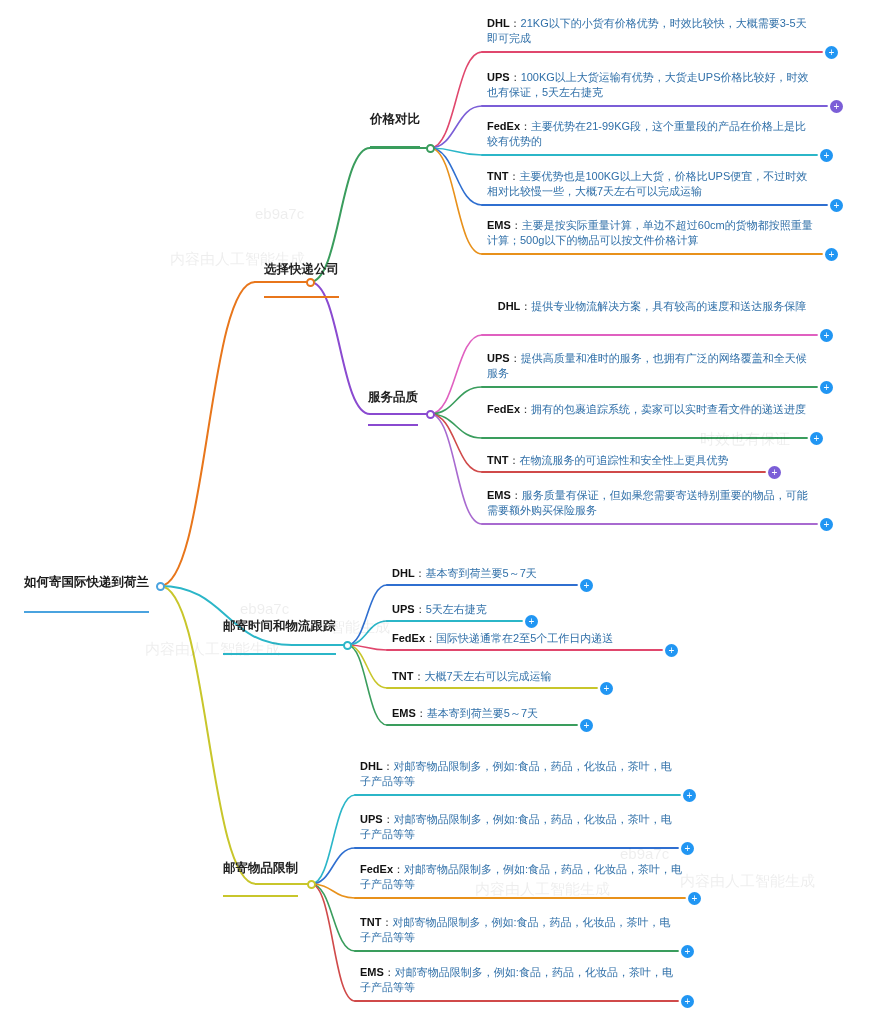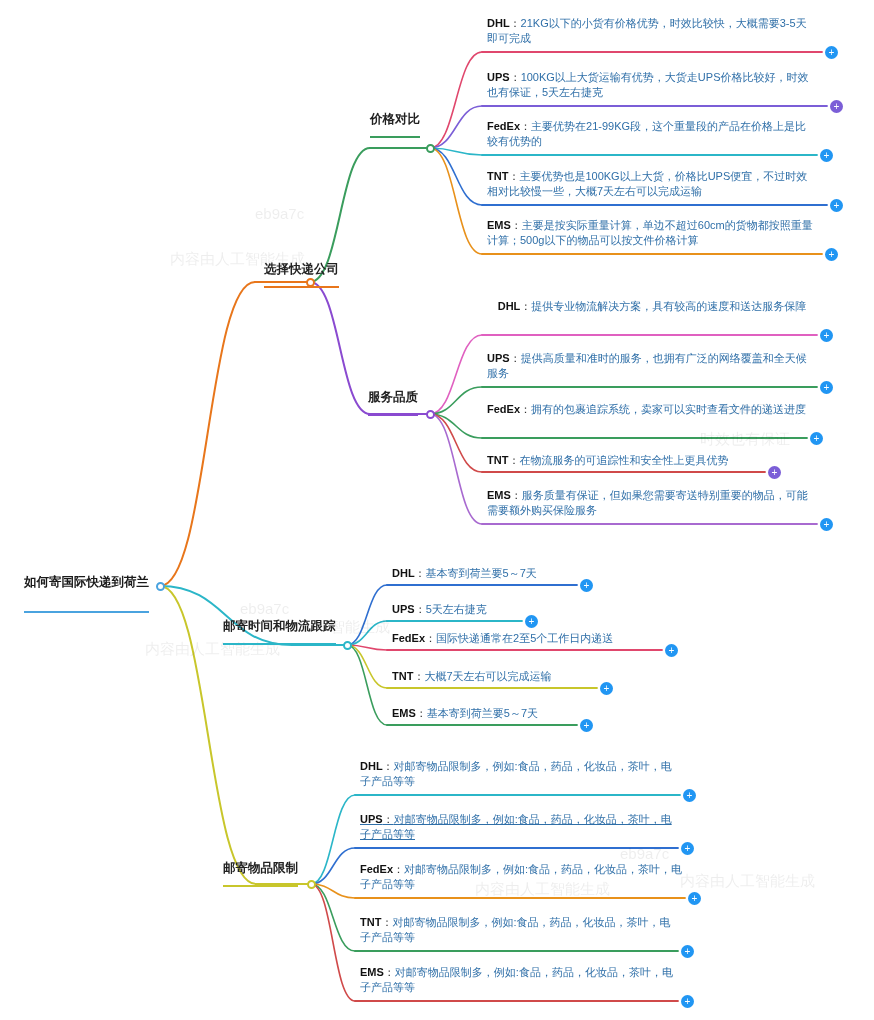--- a/index.html
+++ b/index.html
@@ -41,21 +41,21 @@
     font-weight: bold;
     color: #1a1a1a;
     border-bottom: 2px solid #4aa3df;
     padding-bottom: 20px;
   }
   
   .l1-node {
     font-size: 12.5px;
     font-weight: bold;
     color: #222;
-    padding-bottom: 8px;
+    padding-bottom: 18px;
   }
   
   .leaf {
     font-size: 11px;
     color: #2f6fa8;
     max-width: 330px;
     white-space: normal;
     padding-bottom: 3px;
   }
   .leaf b {
@@ -198,21 +198,21 @@
       <div class="node leaf" style="left: 392px; top: 602px; width: 130px;"><b>UPS</b><span class="sep">：</span><span>5天左右捷克</span></div>
       <div class="plus" style="left: 525px; top: 614.5px; background: rgb(33, 150, 243);">+</div>
       <div class="node leaf" style="left: 392px; top: 631px; width: 270px;"><b>FedEx</b><span class="sep">：</span><span>国际快递通常在2至5个工作日内递送</span></div>
       <div class="plus" style="left: 665px; top: 643.5px; background: rgb(33, 150, 243);">+</div>
       <div class="node leaf" style="left: 392px; top: 669px; width: 205px;"><b>TNT</b><span class="sep">：</span><span>大概7天左右可以完成运输</span></div>
       <div class="plus" style="left: 600px; top: 681.5px; background: rgb(33, 150, 243);">+</div>
       <div class="node leaf" style="left: 392px; top: 706px; width: 185px;"><b>EMS</b><span class="sep">：</span><span>基本寄到荷兰要5～7天</span></div>
       <div class="plus" style="left: 580px; top: 718.5px; background: rgb(33, 150, 243);">+</div>
       <div class="node leaf" style="left: 360px; top: 759px; width: 320px;"><b>DHL</b><span class="sep">：</span><span>对邮寄物品限制多，例如:食品，药品，化妆品，茶叶，电子产品等等</span></div>
       <div class="plus" style="left: 683px; top: 788.5px; background: rgb(33, 150, 243);">+</div>
-      <div class="node leaf" style="left: 360px; top: 812px; width: 318px; text-decoration: underline;"><b>UPS</b><span class="sep">：</span><span>对邮寄物品限制多，例如:食品，药品，化妆品，茶叶，电子产品等等</span></div>
+      <div class="node leaf" style="left: 360px; top: 812px; width: 318px;"><b>UPS</b><span class="sep">：</span><span>对邮寄物品限制多，例如:食品，药品，化妆品，茶叶，电子产品等等</span></div>
       <div class="plus" style="left: 681px; top: 841.5px; background: rgb(33, 150, 243);">+</div>
       <div class="node leaf" style="left: 360px; top: 862px; width: 325px;"><b>FedEx</b><span class="sep">：</span><span>对邮寄物品限制多，例如:食品，药品，化妆品，茶叶，电子产品等等</span></div>
       <div class="plus" style="left: 688px; top: 891.5px; background: rgb(33, 150, 243);">+</div>
       <div class="node leaf" style="left: 360px; top: 915px; width: 318px;"><b>TNT</b><span class="sep">：</span><span>对邮寄物品限制多，例如:食品，药品，化妆品，茶叶，电子产品等等</span></div>
       <div class="plus" style="left: 681px; top: 944.5px; background: rgb(33, 150, 243);">+</div>
       <div class="node leaf" style="left: 360px; top: 965px; width: 318px;"><b>EMS</b><span class="sep">：</span><span>对邮寄物品限制多，例如:食品，药品，化妆品，茶叶，电子产品等等</span></div>
       <div class="plus" style="left: 681px; top: 994.5px; background: rgb(33, 150, 243);">+</div>
     </div>
 </div>
 

